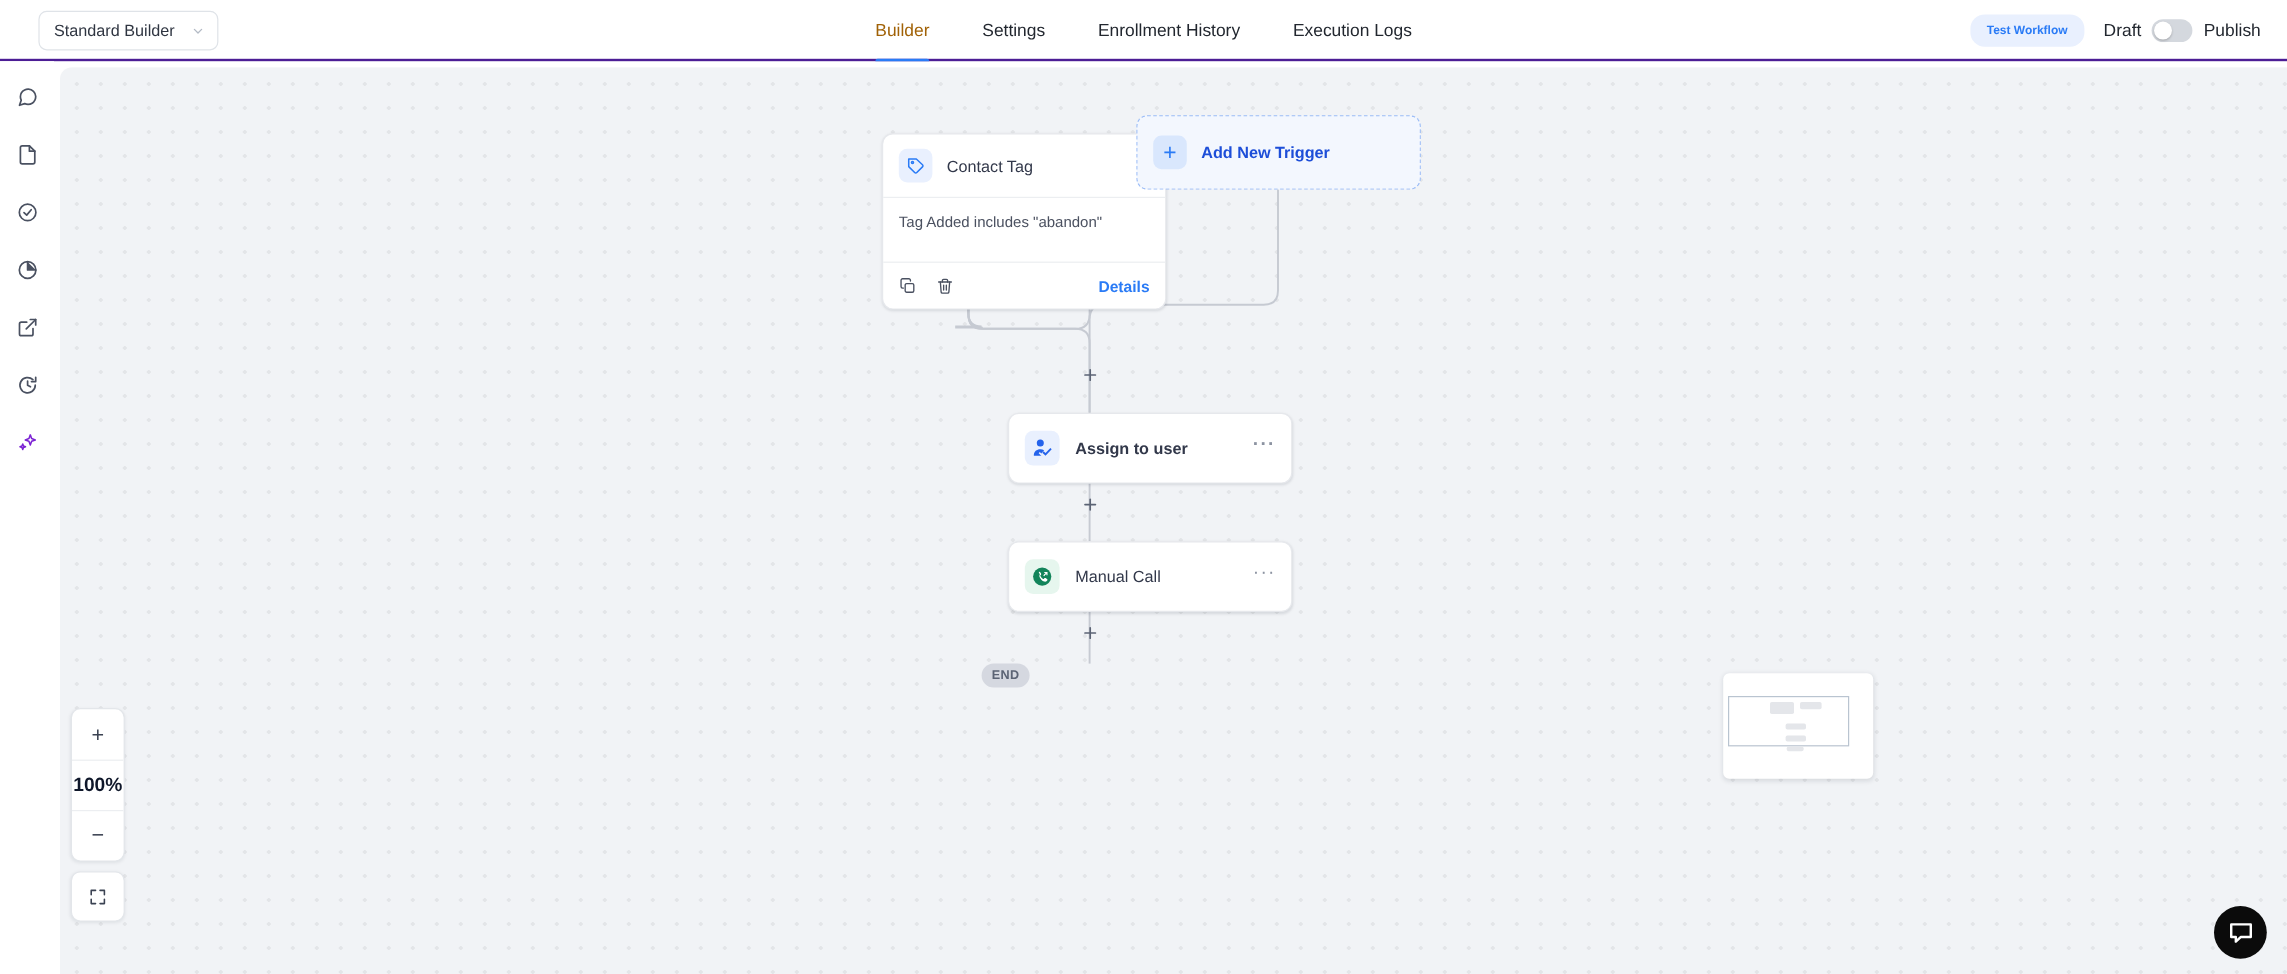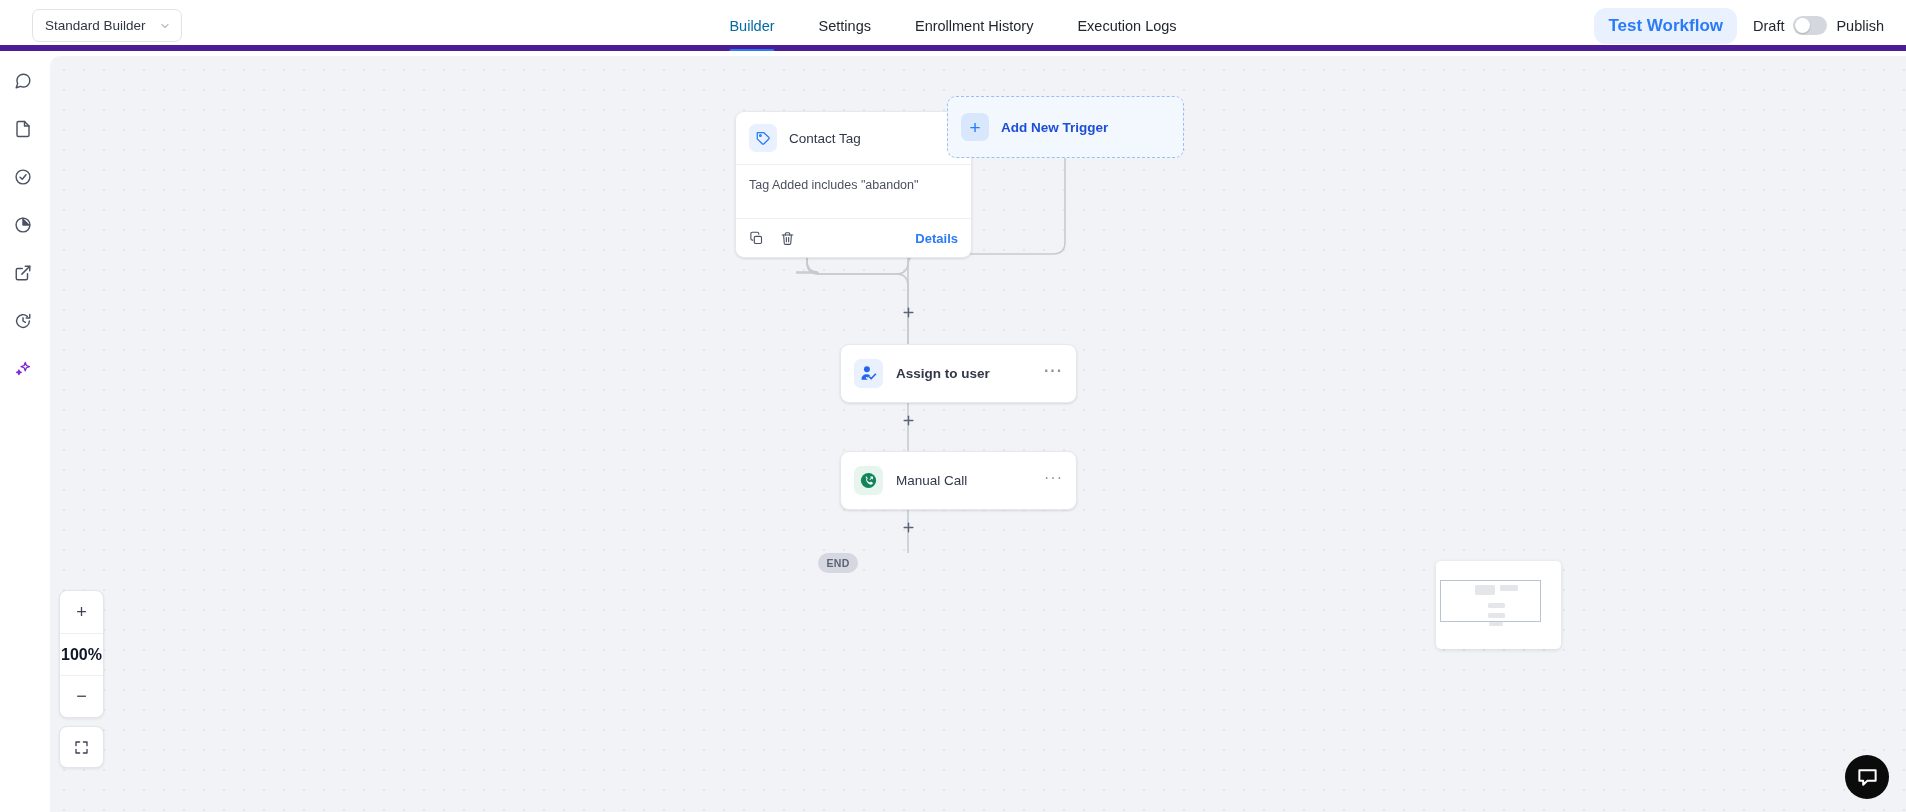--- a/index.html
+++ b/index.html
@@ -8,21 +8,21 @@
     font-family: "Liberation Sans", sans-serif;
     background: #ffffff;
     overflow: hidden;
   }
 
   
   .header {
     position: absolute; top: 0; left: 0;
     width: 1906px; height: 51px;
     background: #ffffff;
-    border-bottom: 6px solid #4c1d95;
+    border-bottom: 2px solid #4c1d95;
     display: flex; align-items: center;
   }
   .builder-select {
     position: absolute; left: 32px; top: 9px;
     width: 150px; height: 33px;
     border: 1px solid #dfe3e8; border-radius: 7px;
     background: #fff;
     display: flex; align-items: center; justify-content: space-between;
     padding: 0 10px 0 12px;
     font-size: 13.5px; color: #2f3541;
@@ -35,33 +35,33 @@
     transform: translateX(-50%);
     display: flex; align-items: center; gap: 44px;
     height: 51px;
   }
   .tab {
     font-size: 14.5px; color: #22272f;
     height: 51px; display: flex; align-items: center;
     cursor: pointer; position: relative;
     white-space: nowrap;
   }
-  .tab.active { color: #0369a1; }
+  .tab.active { color: #a16207; }
   .tab.active::after {
     content: ""; position: absolute; left: 0; right: 0; bottom: 0;
     height: 2.5px; background: #2a7bf6; border-radius: 2px 2px 0 0;
   }
 
   .header-right {
     position: absolute; right: 22px; top: 0; height: 51px;
     display: flex; align-items: center; gap: 16px;
   }
   .test-workflow {
     background: #e9f0fe; color: #2a7bf6;
-    font-size: 17px; font-weight: bold;
+    font-size: 10px; font-weight: bold;
     padding: 8px 14px; border-radius: 12px;
     border: none; cursor: pointer;
     font-family: "Liberation Sans", sans-serif;
   }
   .publish-group { display: flex; align-items: center; gap: 9px; }
   .pub-label { font-size: 14.5px; color: #22272f; }
   .toggle {
     width: 34px; height: 19px; border-radius: 10px;
     background: #d4d8de; position: relative; cursor: pointer;
   }

